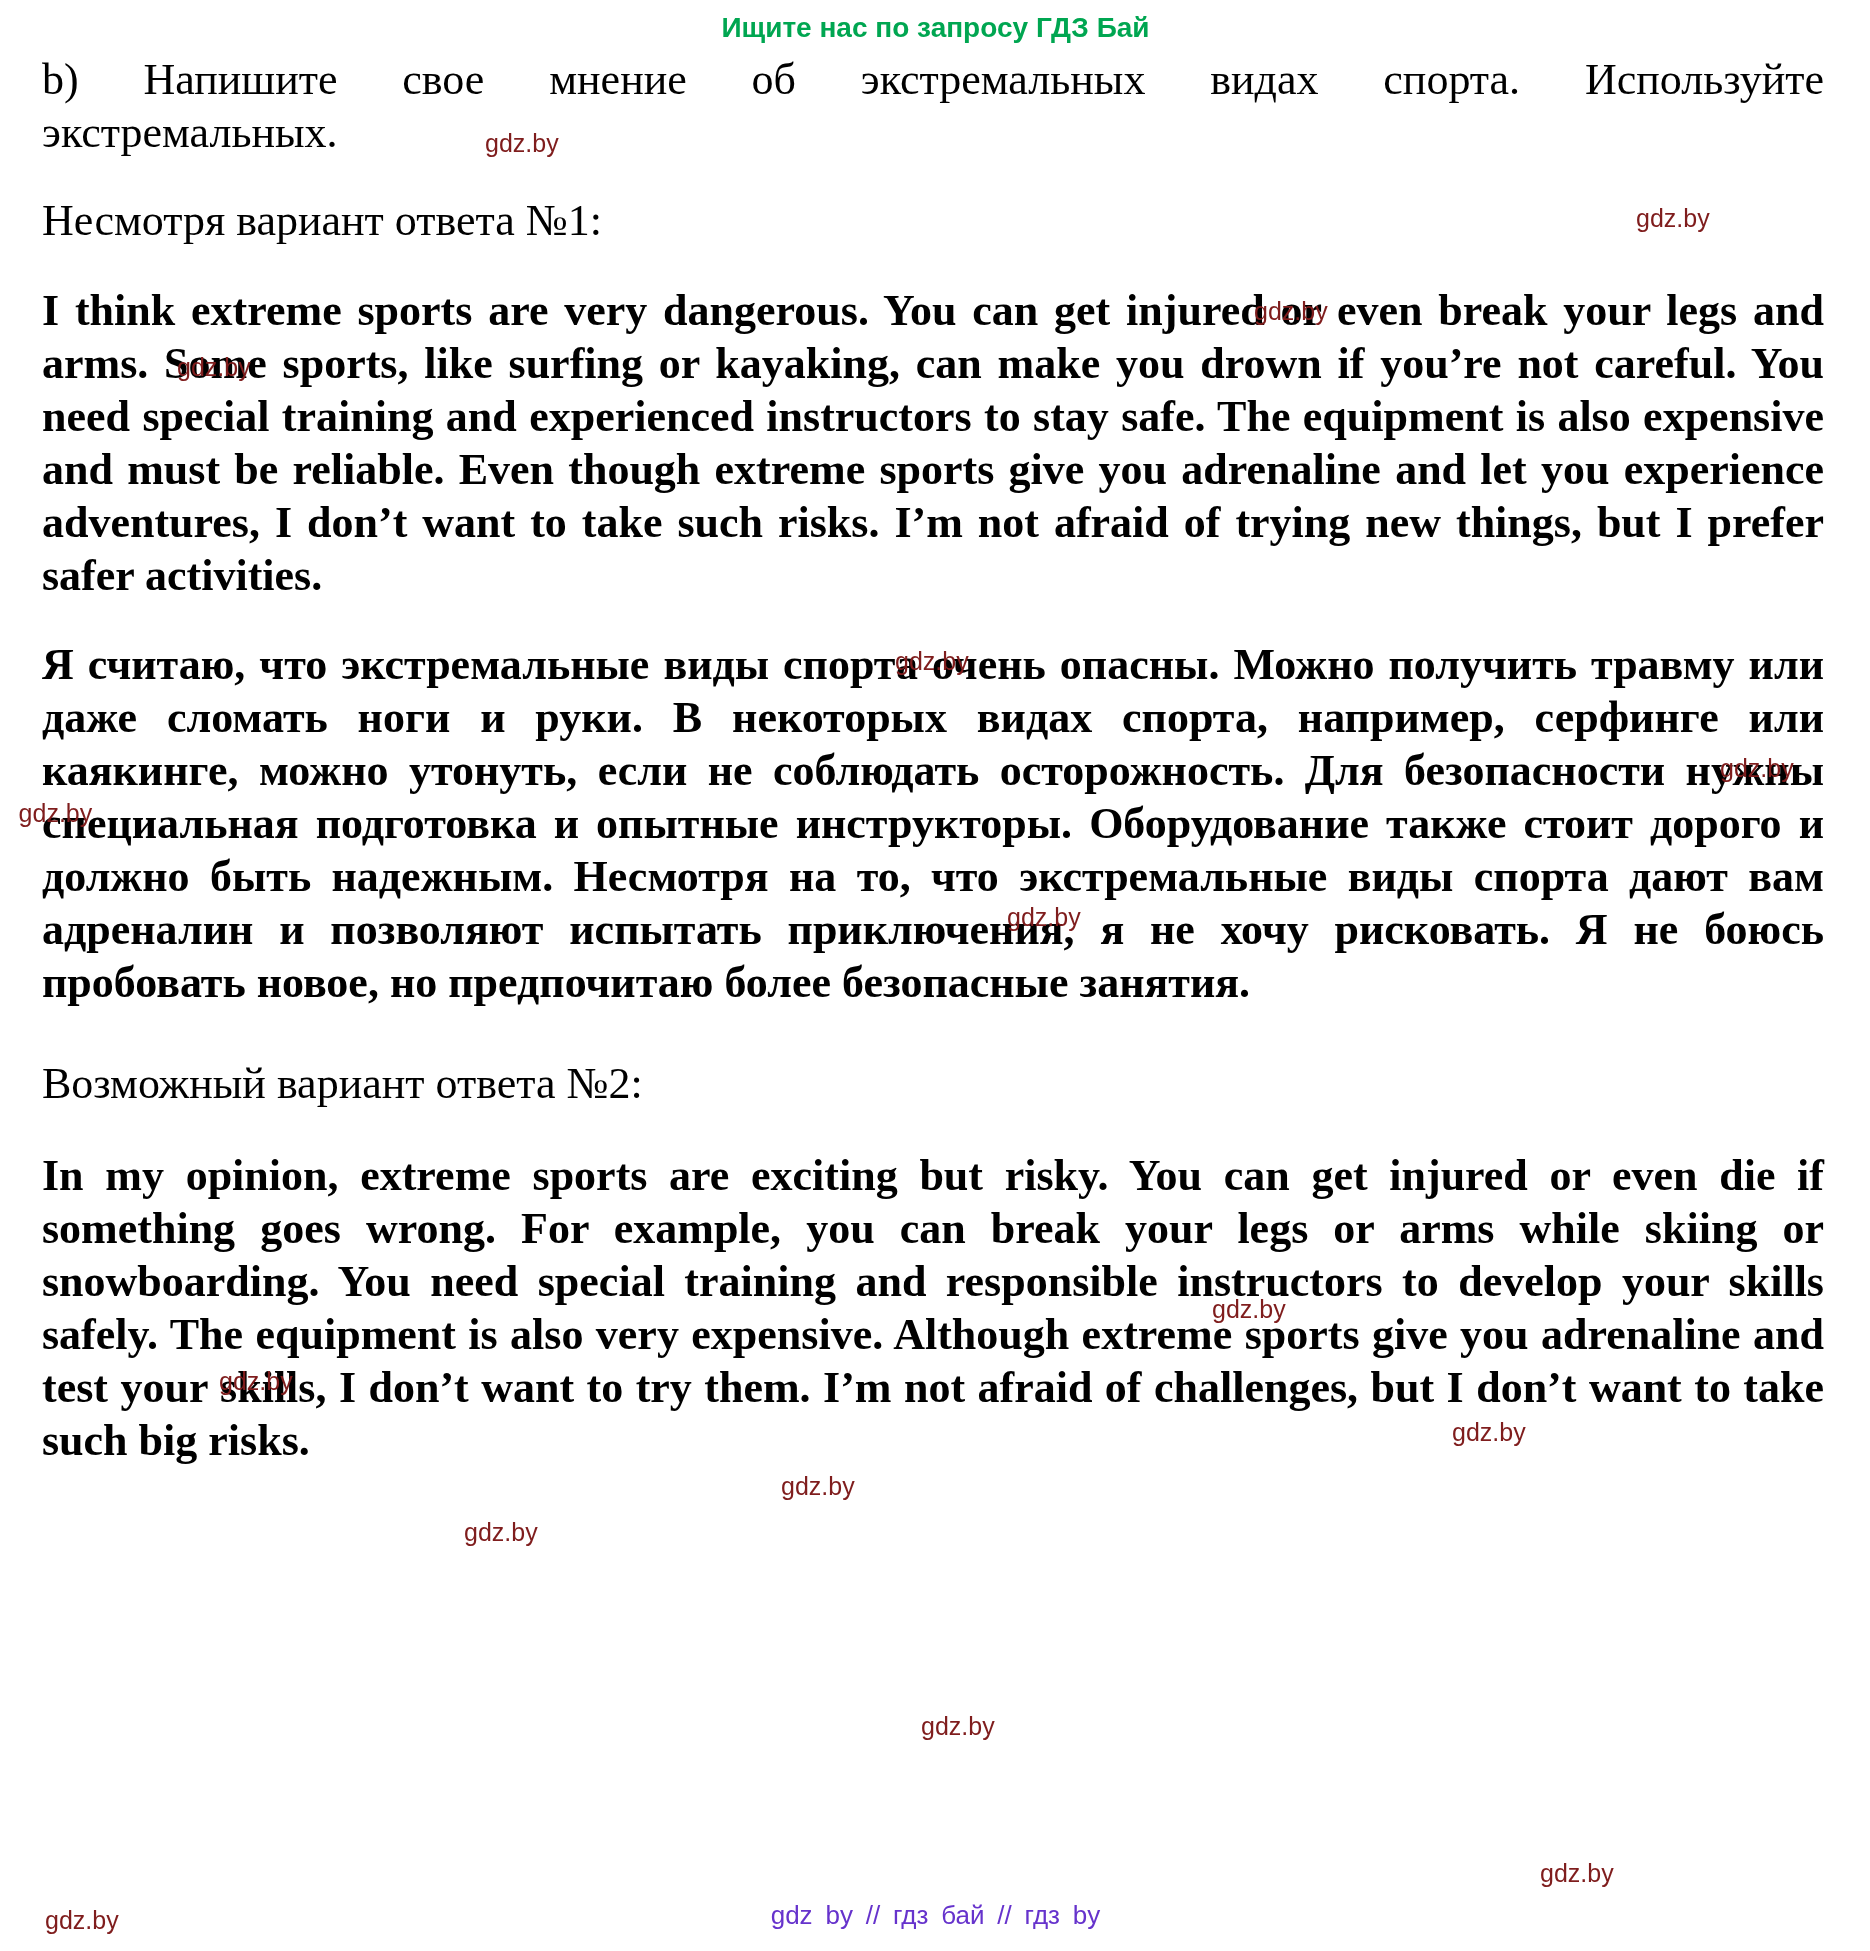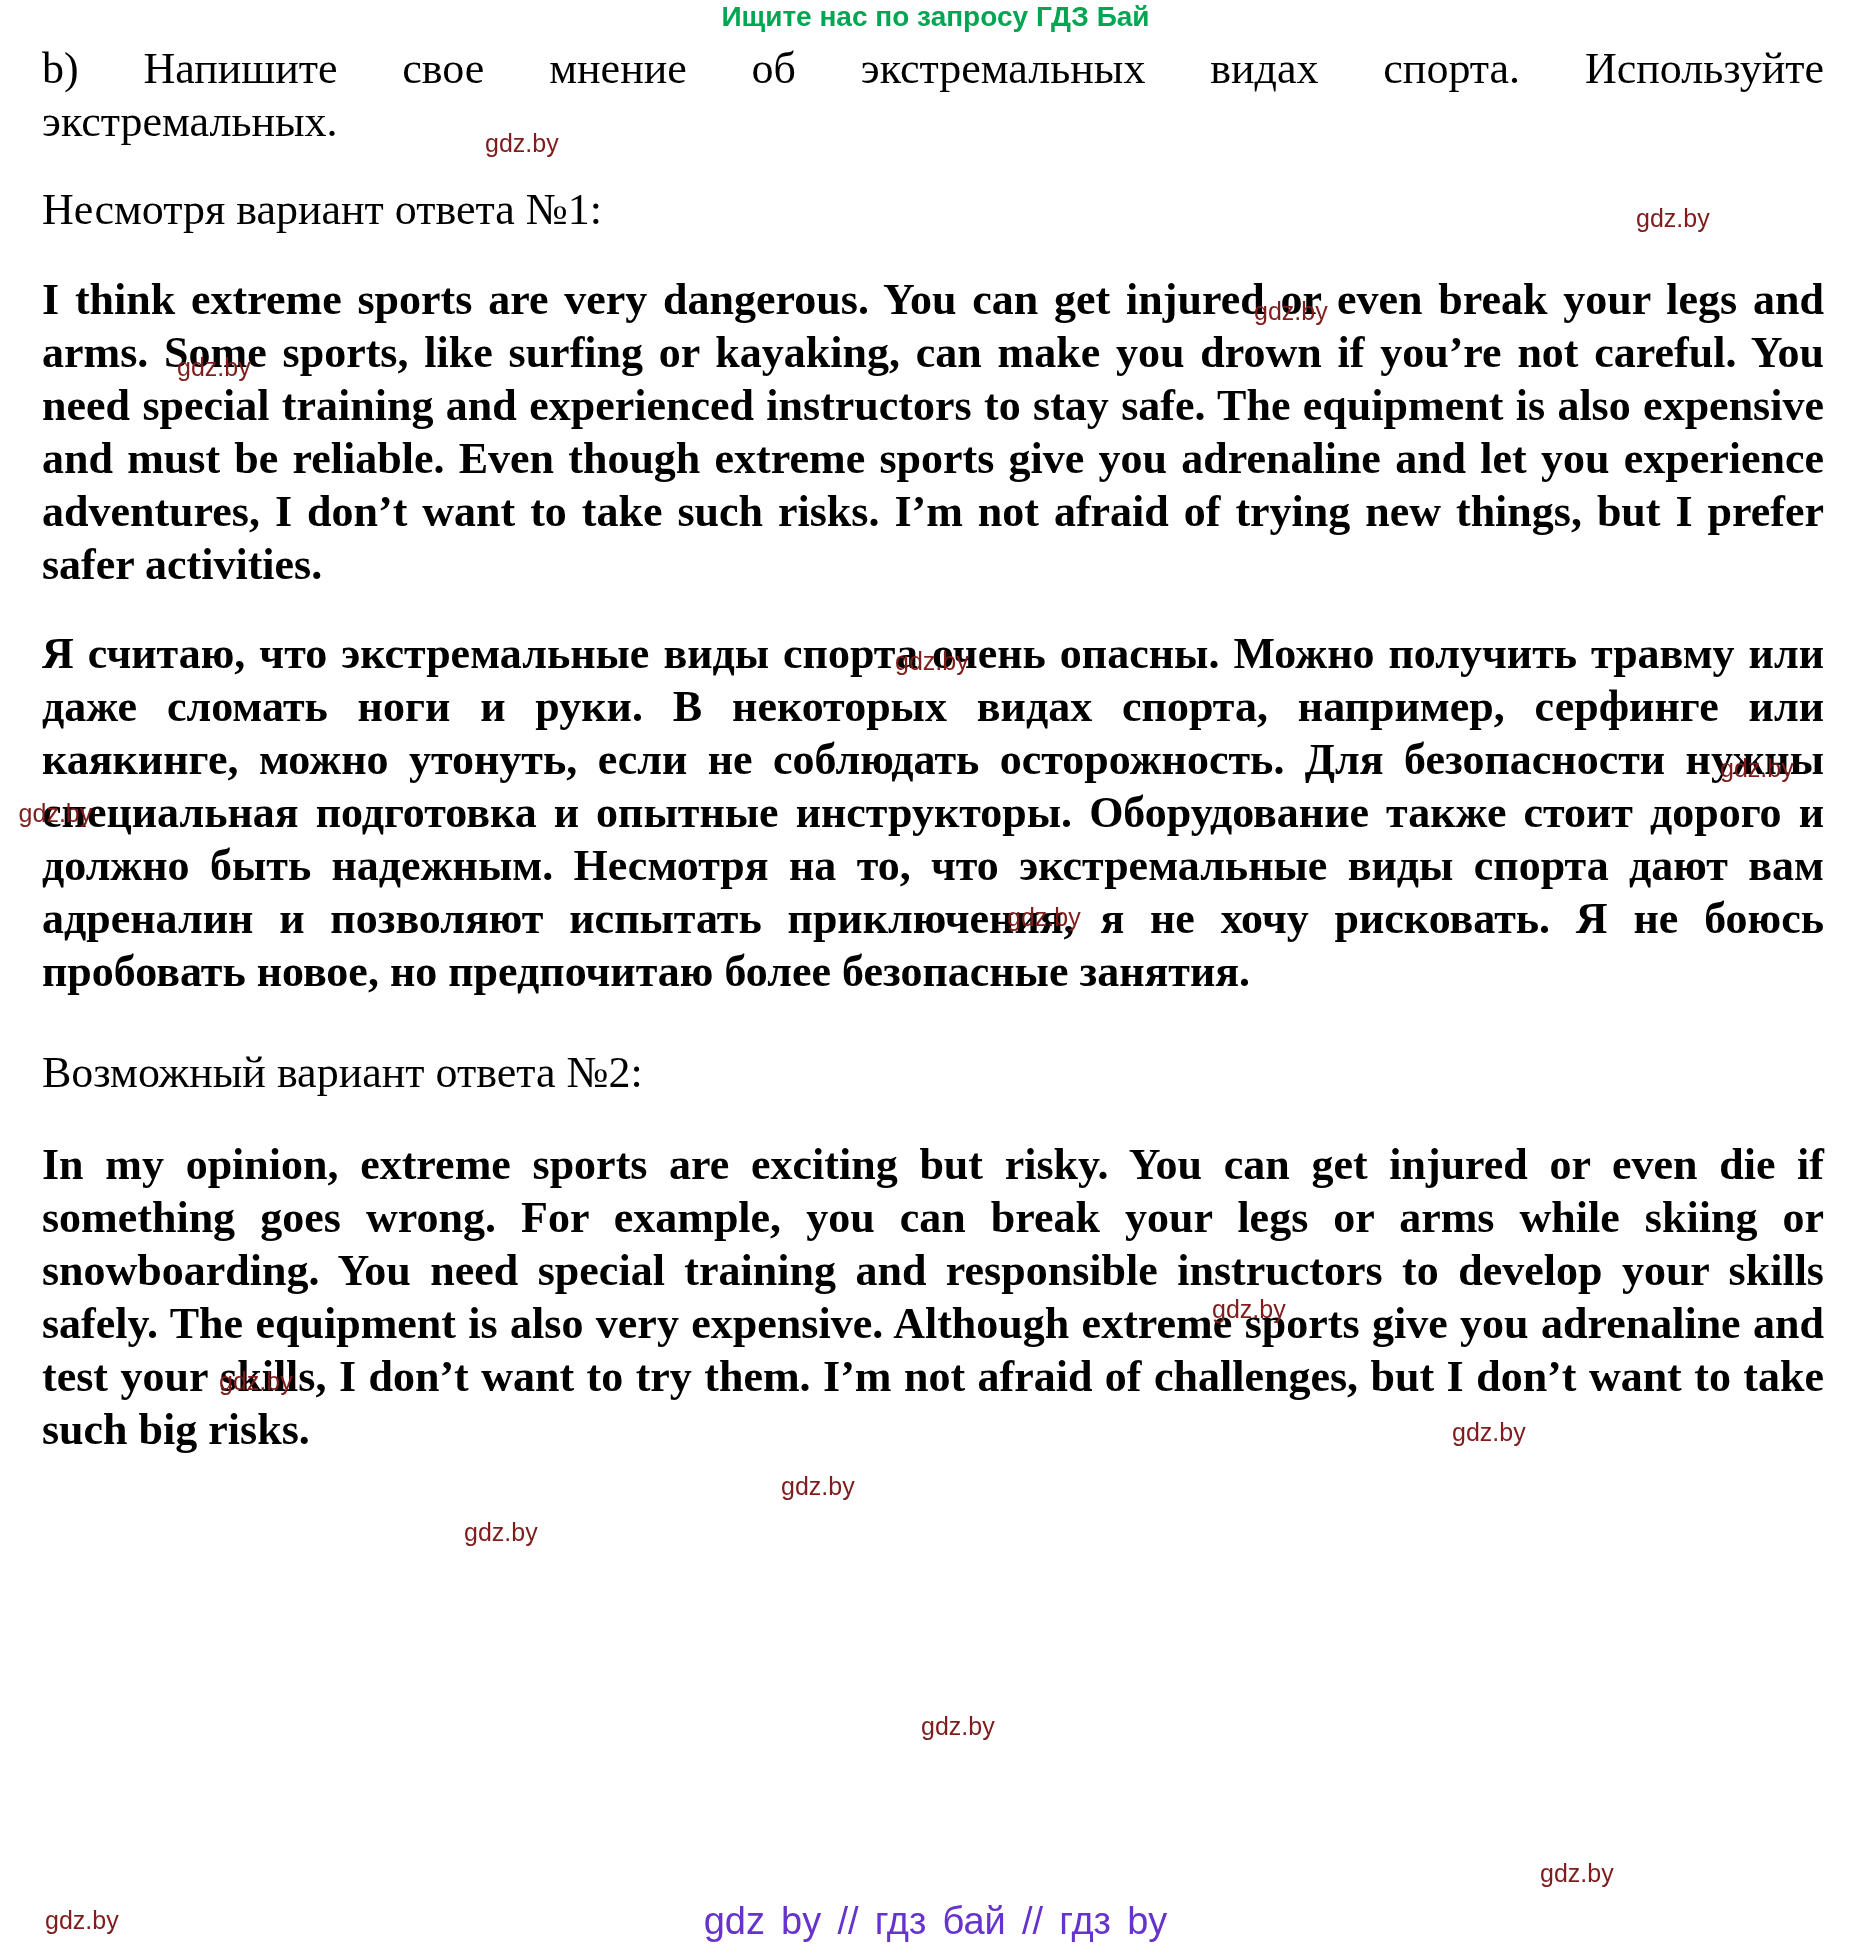--- a/index.html
+++ b/index.html
@@ -10,21 +10,21 @@
   .page {
     position: relative;
     width: 1871px;
     height: 1951px;
     background: #ffffff;
     color: #000000;
     font-family: "Liberation Serif", serif;
     overflow: hidden;
   }
   .green-note {
-    padding-top: 1px;
+    padding-top: 12px;
     text-align: center;
     font-family: "Liberation Sans", sans-serif;
     font-weight: 700;
     font-size: 28px;
     color: #00A651;
   }
   .content {
     padding: 0 47px 0 42px;
   }
   .task {
@@ -66,21 +66,21 @@
     white-space: nowrap;
     margin-top: 36px;
   }
   .footer {
     position: absolute;
     left: 0;
     right: 0;
     top: 1900px;
     text-align: center;
     font-family: "Liberation Sans", sans-serif;
-    font-size: 38px;
+    font-size: 26px;
     color: #6633CC;
     word-spacing: 5.6px;
   }
 </style>
 </head>
 <body>
 
 <div class="page">
 
   <div class="green-note">Ищите нас по запросу ГДЗ Бай</div>

